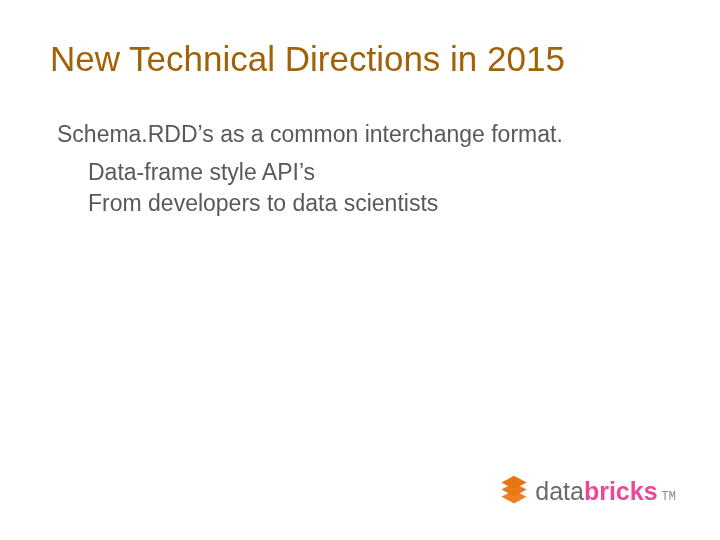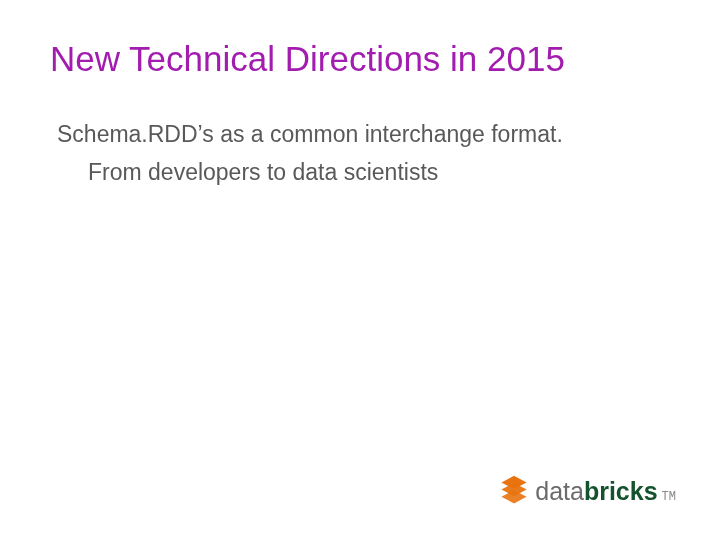--- a/index.html
+++ b/index.html
@@ -15,21 +15,21 @@
   .slide {
     position: relative;
     width: 720px;
     height: 540px;
     box-sizing: border-box;
     padding: 40px 50px 0 50px;
   }
   .title {
     font-size: 35px;
     font-weight: 400;
-    color: #a21caf;
+    color: #a16207;
     margin: 0 0 40px 0;
     line-height: 1.1;
   }
   .block {
     margin-bottom: 34px;
   }
   .lead {
     font-size: 23px;
     line-height: 1.35;
     color: #595959;
@@ -50,40 +50,41 @@
     gap: 6px;
   }
   .logo-text {
     font-size: 25px;
     font-weight: 400;
     letter-spacing: 0px;
     color: #6b6b6b;
   }
   .logo-text .bold {
     font-weight: 700;
-    color: #14532d;
+    color: #ec4899;
   }
   .tm {
     font-size: 12px;
     color: #888;
     align-self: flex-start;
     margin-top: 16px;
     margin-left: -2px;
     font-family: Liberation Mono, monospace;
   }
 </style>
 </head>
 <body>
 
 <div class="slide">
 
   <h1 class="title">New Technical Directions in 2015</h1>
 
   <div class="block">
     <p class="lead">Schema.RDD’s as a common interchange format.</p>
+    <p class="sub">Data-frame style API’s</p>
     <p class="sub">From developers to data scientists</p>
   </div>
 
 
   <div class="logo">
     <span>
       <svg width="30" height="30" viewBox="0 0 100 100">
         <g fill="#e8730f">
           <polygon points="50,6 92,28 50,50 8,28"></polygon>
           <polygon points="50,30 92,52 50,74 8,52" opacity="0.95"></polygon>

